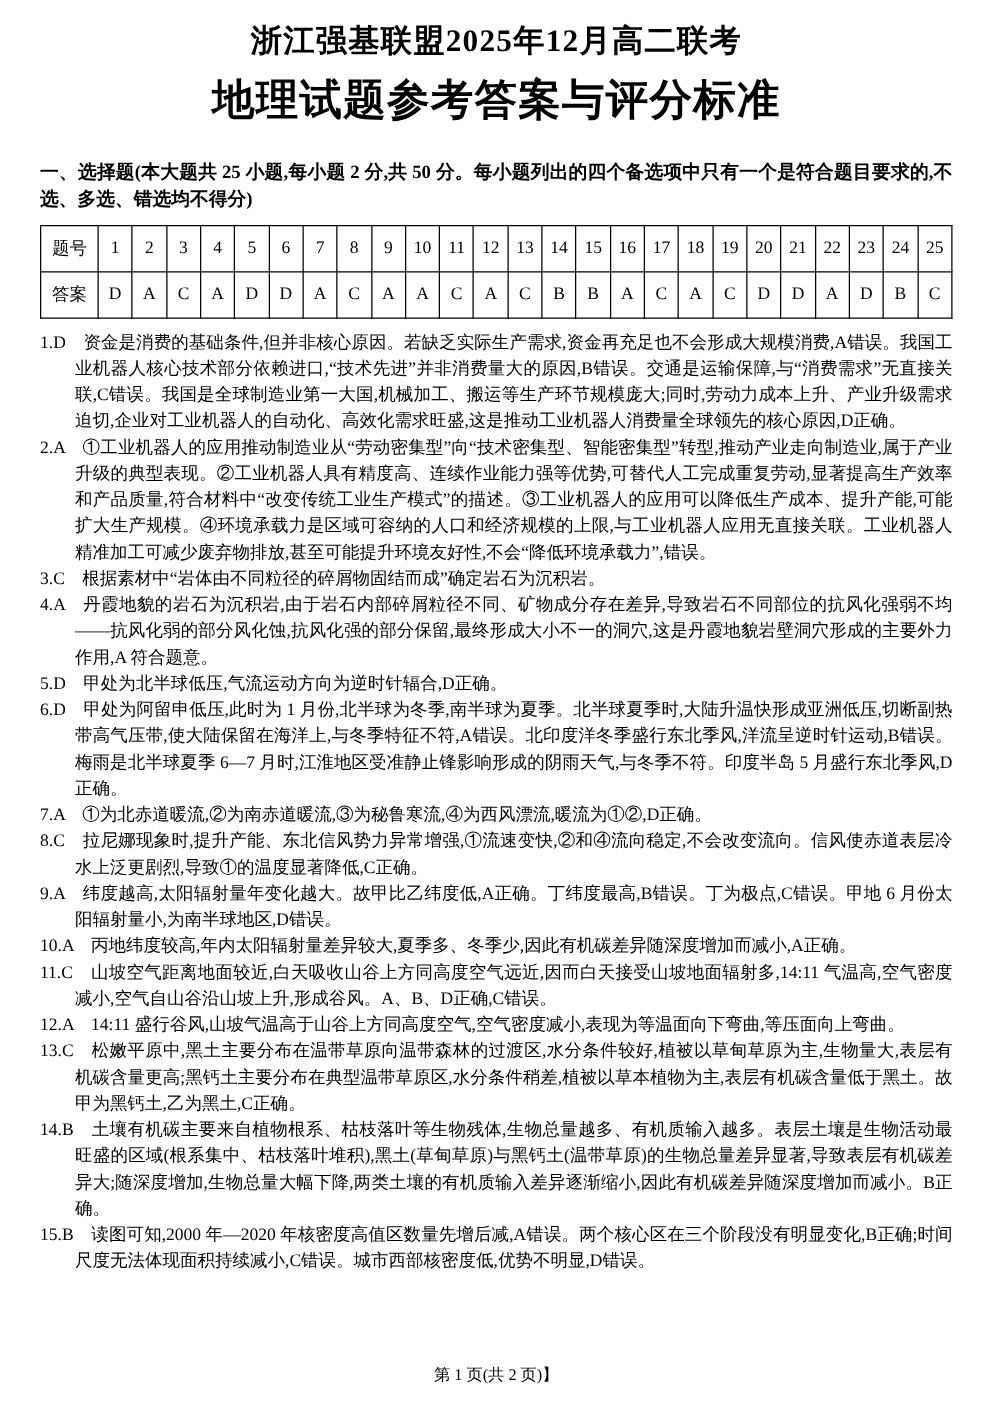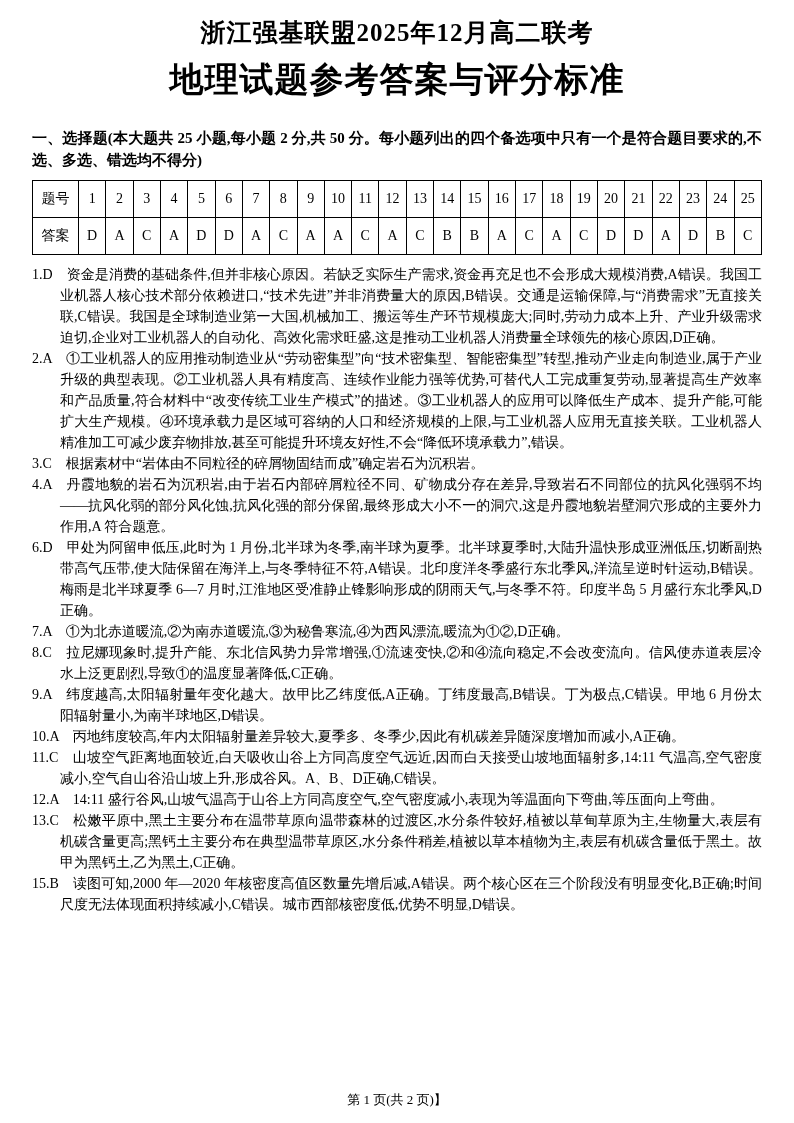--- a/index.html
+++ b/index.html
@@ -88,26 +88,28 @@
           <td>C</td>
         </tr>
     </tbody>
   </table>
 
   <div class="items" id="items">
       <div class="item"><span class="num">1.D　</span><span>资金是消费的基础条件,但并非核心原因。若缺乏实际生产需求,资金再充足也不会形成大规模消费,A错误。我国工业机器人核心技术部分依赖进口,“技术先进”并非消费量大的原因,B错误。交通是运输保障,与“消费需求”无直接关联,C错误。我国是全球制造业第一大国,机械加工、搬运等生产环节规模庞大;同时,劳动力成本上升、产业升级需求迫切,企业对工业机器人的自动化、高效化需求旺盛,这是推动工业机器人消费量全球领先的核心原因,D正确。</span></div>
       <div class="item"><span class="num">2.A　</span><span>①工业机器人的应用推动制造业从“劳动密集型”向“技术密集型、智能密集型”转型,推动产业走向制造业,属于产业升级的典型表现。②工业机器人具有精度高、连续作业能力强等优势,可替代人工完成重复劳动,显著提高生产效率和产品质量,符合材料中“改变传统工业生产模式”的描述。③工业机器人的应用可以降低生产成本、提升产能,可能扩大生产规模。④环境承载力是区域可容纳的人口和经济规模的上限,与工业机器人应用无直接关联。工业机器人精准加工可减少废弃物排放,甚至可能提升环境友好性,不会“降低环境承载力”,错误。</span></div>
       <div class="item"><span class="num">3.C　</span><span>根据素材中“岩体由不同粒径的碎屑物固结而成”确定岩石为沉积岩。</span></div>
       <div class="item"><span class="num">4.A　</span><span>丹霞地貌的岩石为沉积岩,由于岩石内部碎屑粒径不同、矿物成分存在差异,导致岩石不同部位的抗风化强弱不均——抗风化弱的部分风化蚀,抗风化强的部分保留,最终形成大小不一的洞穴,这是丹霞地貌岩壁洞穴形成的主要外力作用,A 符合题意。</span></div>
+      <div class="item"><span class="num">5.D　</span><span>甲处为北半球低压,气流运动方向为逆时针辐合,D正确。</span></div>
       <div class="item"><span class="num">6.D　</span><span>甲处为阿留申低压,此时为 1 月份,北半球为冬季,南半球为夏季。北半球夏季时,大陆升温快形成亚洲低压,切断副热带高气压带,使大陆保留在海洋上,与冬季特征不符,A错误。北印度洋冬季盛行东北季风,洋流呈逆时针运动,B错误。梅雨是北半球夏季 6—7 月时,江淮地区受准静止锋影响形成的阴雨天气,与冬季不符。印度半岛 5 月盛行东北季风,D正确。</span></div>
       <div class="item"><span class="num">7.A　</span><span>①为北赤道暖流,②为南赤道暖流,③为秘鲁寒流,④为西风漂流,暖流为①②,D正确。</span></div>
       <div class="item"><span class="num">8.C　</span><span>拉尼娜现象时,提升产能、东北信风势力异常增强,①流速变快,②和④流向稳定,不会改变流向。信风使赤道表层冷水上泛更剧烈,导致①的温度显著降低,C正确。</span></div>
       <div class="item"><span class="num">9.A　</span><span>纬度越高,太阳辐射量年变化越大。故甲比乙纬度低,A正确。丁纬度最高,B错误。丁为极点,C错误。甲地 6 月份太阳辐射量小,为南半球地区,D错误。</span></div>
       <div class="item"><span class="num">10.A　</span><span>丙地纬度较高,年内太阳辐射量差异较大,夏季多、冬季少,因此有机碳差异随深度增加而减小,A正确。</span></div>
       <div class="item"><span class="num">11.C　</span><span>山坡空气距离地面较近,白天吸收山谷上方同高度空气远近,因而白天接受山坡地面辐射多,14:11 气温高,空气密度减小,空气自山谷沿山坡上升,形成谷风。A、B、D正确,C错误。</span></div>
       <div class="item"><span class="num">12.A　</span><span>14:11 盛行谷风,山坡气温高于山谷上方同高度空气,空气密度减小,表现为等温面向下弯曲,等压面向上弯曲。</span></div>
       <div class="item"><span class="num">13.C　</span><span>松嫩平原中,黑土主要分布在温带草原向温带森林的过渡区,水分条件较好,植被以草甸草原为主,生物量大,表层有机碳含量更高;黑钙土主要分布在典型温带草原区,水分条件稍差,植被以草本植物为主,表层有机碳含量低于黑土。故甲为黑钙土,乙为黑土,C正确。</span></div>
+      <div class="item"><span class="num">14.B　</span><span>土壤有机碳主要来自植物根系、枯枝落叶等生物残体,生物总量越多、有机质输入越多。表层土壤是生物活动最旺盛的区域(根系集中、枯枝落叶堆积),黑土(草甸草原)与黑钙土(温带草原)的生物总量差异显著,导致表层有机碳差异大;随深度增加,生物总量大幅下降,两类土壤的有机质输入差异逐渐缩小,因此有机碳差异随深度增加而减小。B正确。</span></div>
       <div class="item"><span class="num">15.B　</span><span>读图可知,2000 年—2020 年核密度高值区数量先增后减,A错误。两个核心区在三个阶段没有明显变化,B正确;时间尺度无法体现面积持续减小,C错误。城市西部核密度低,优势不明显,D错误。</span></div>
     </div>
 
 </div>
 
 <div class="footer">第 1 页(共 2 页)】</div>
 
 </body></html>

